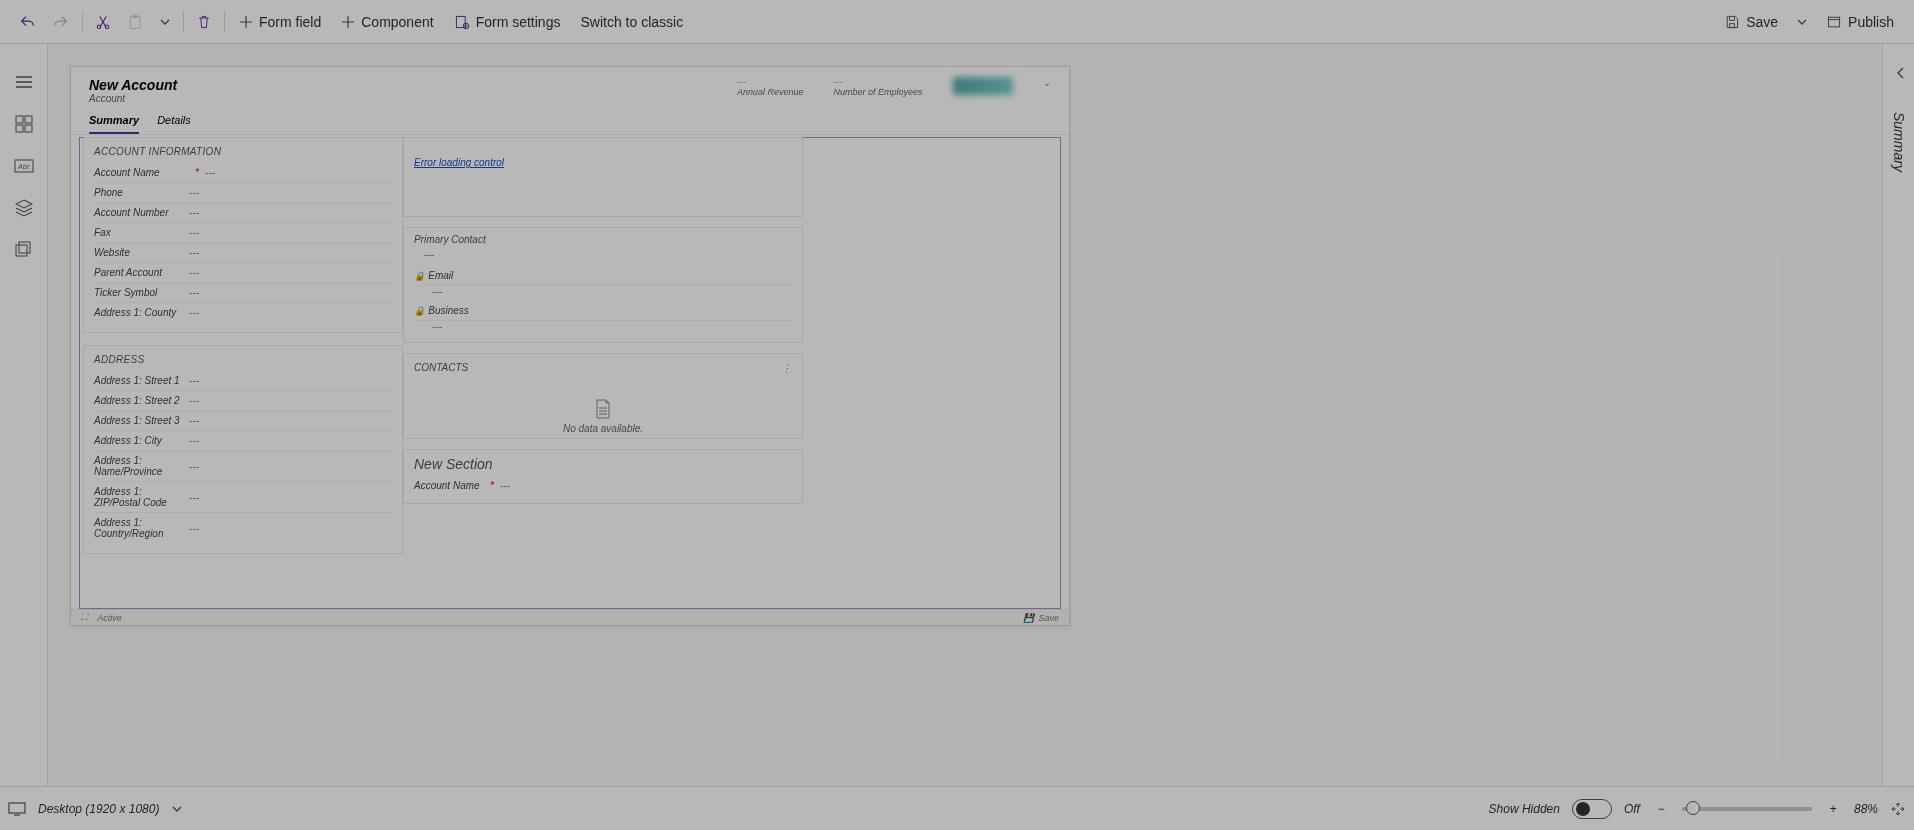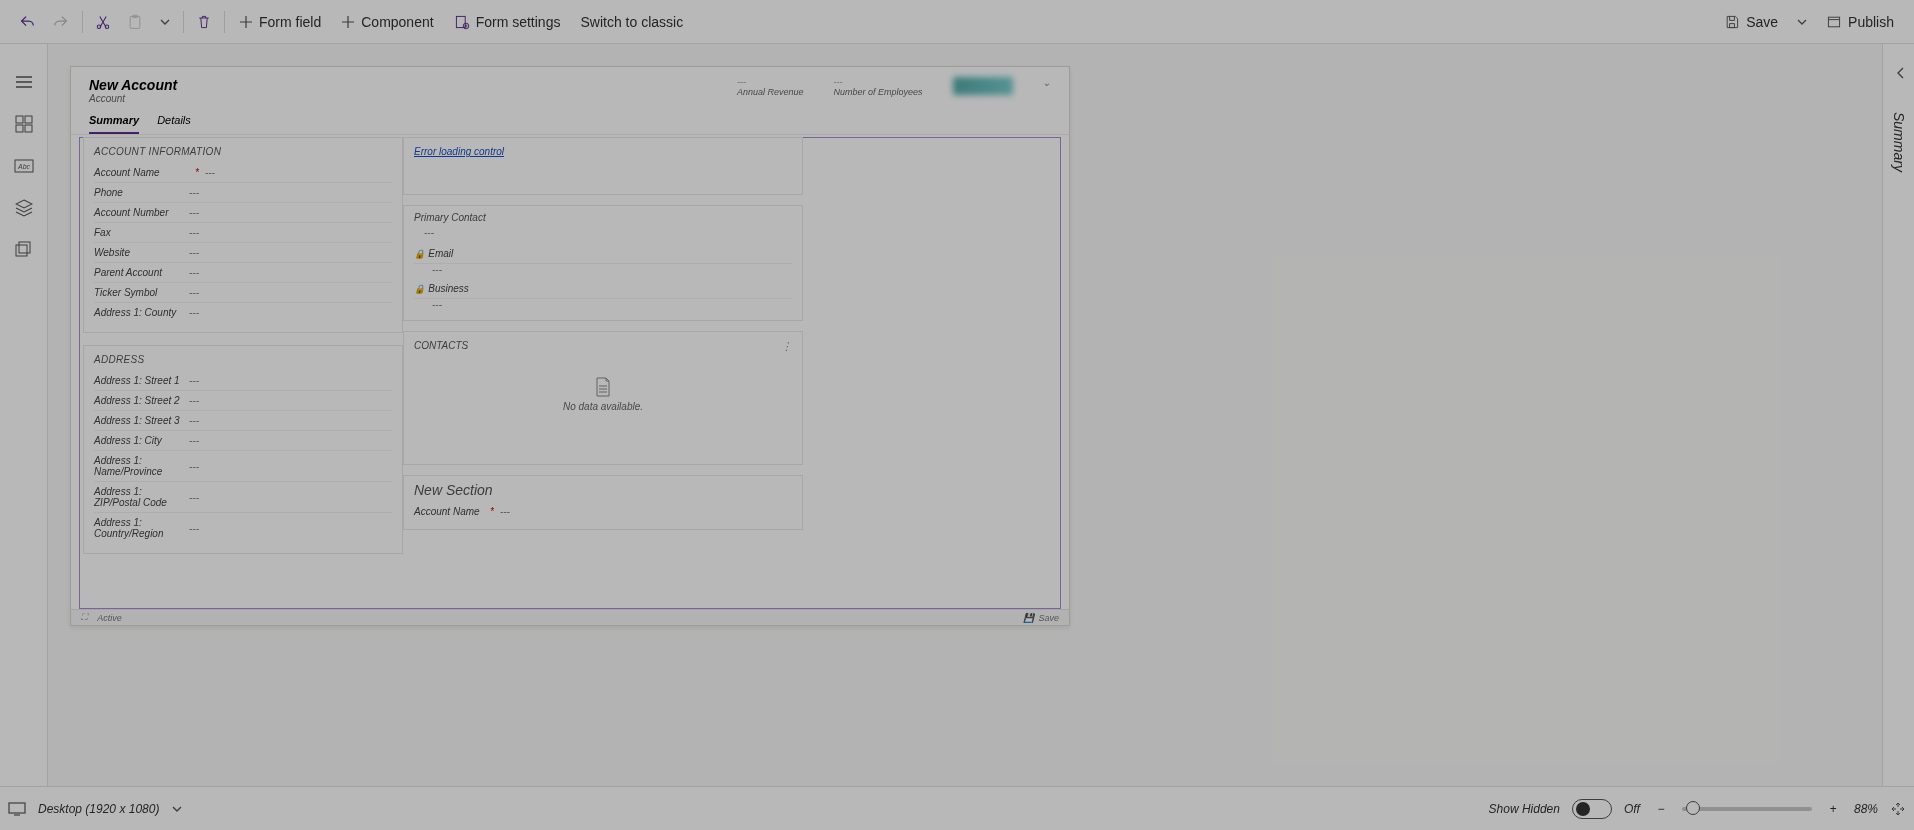--- a/index.html
+++ b/index.html
@@ -61,21 +61,21 @@
   .section { border:1px solid #e8e8e8; padding:6px 10px 10px 10px; margin-bottom:12px; background:#fff;}
   .secTitle { font-size:10px; letter-spacing:.3px; color:#555; padding:2px 0 6px 0;}
   .frow { display:flex; align-items:center; font-size:10px; color:#444; padding:4px 0; border-bottom:1px solid #f2f2f2;}
   .frow:last-child{border-bottom:none;}
   .frow .lbl { width:95px; }
   .frow .req { color:#c00; margin:0 6px;}
   .frow .val { color:#888;}
   .timeline { border:1px solid #e8e8e8; padding:6px 10px; height:150px; position:relative;}
   .timeline .tl { font-size:10px; color:#555;}
   .timeline .mid { position:absolute; top:40%; left:0; right:0; text-align:center; font-size:11px; color:#555;}
-  .rcol .errorlink { color:#1a4fc1; font-size:10px; text-decoration:underline; padding:8px 10px; display:block; border:1px solid #e8e8e8; border-bottom:none;}
+  .rcol .errorlink { color:#1a4fc1; font-size:10px; text-decoration:underline; padding:19px 10px; display:block; border:1px solid #e8e8e8; border-bottom:none;}
   .rcol .sectionTight { border:1px solid #e8e8e8; padding:6px 10px 8px 10px; margin-bottom:10px;}
   .contactsHead{font-size:10px; color:#555; padding:2px 0 8px 0; display:flex; justify-content:space-between;}
   .nodata{ text-align:center; font-size:10px; color:#666; padding-top:16px;}
   .lockicon{ font-size:9px; color:#888; margin-right:3px;}
   .previewFooter{ position:absolute; bottom:0; left:0; right:0; height:16px; background:#f7f7f7; border-top:1px solid #e5e5e5; font-size:9px; color:#777; display:flex; justify-content:space-between; align-items:center; padding:0 10px;}
   .bigfolder{font-size:22px;color:#6e6e6e;filter:grayscale(1);}
 
   
   .statusbar {
     position:absolute; left:0; right:0; bottom:0; height:44px;
@@ -327,21 +327,21 @@
                 <span class="lbl" style="width:auto">Email</span>
               </div>
             <div style="font-size:10px;color:#888;padding:0 0 4px 18px;">---</div>
             <div class="frow">
                 <span class="lockicon">🔒</span>
                 <span class="lbl" style="width:auto">Business</span>
               </div>
             <div style="font-size:10px;color:#888;padding:0 0 2px 18px;">---</div>
           </div>
 
-          <div class="sectionTight" style="height:134px;">
+          <div class="sectionTight" style="height:86px;">
             <div class="contactsHead">
               <span>CONTACTS</span>
               <span style="font-size:11px;color:#888;">⋮</span>
             </div>
             <div class="nodata">
               <svg width="18" height="20" viewBox="0 0 18 20" style="margin:0 auto 4px auto;">
                   <path d="M3 1h9l3 3v15H3z M12 1v3h3" fill="none" stroke="#888" stroke-width="1"></path>
                   <path d="M5 9h8M5 12h8M5 15h8" stroke="#888" stroke-width="1"></path>
                 </svg>
               <div>No data available.</div>

